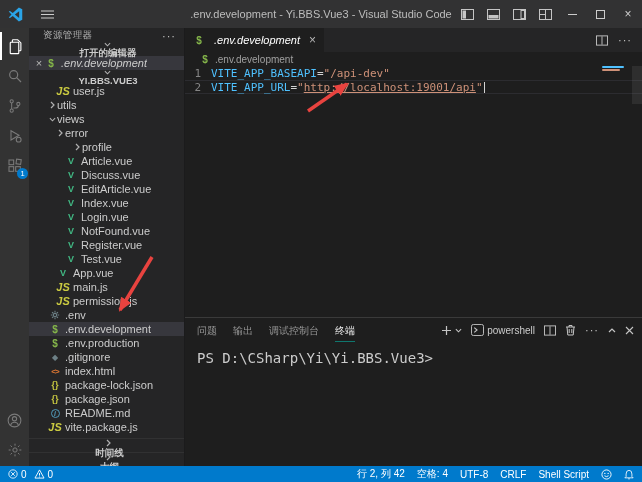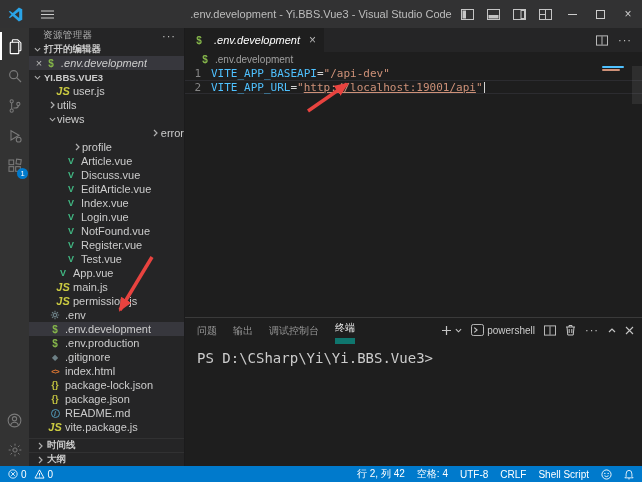--- a/index.html
+++ b/index.html
@@ -24,21 +24,21 @@
   .ab-item { width:29px; height:24px; margin-top:6px; display:flex; align-items:center; justify-content:center; color:#7a7a7a; position:relative; cursor:pointer; }
   .ab-item.active { color:#ffffff; }
   .ab-item.active::before { content:""; position:absolute; left:0; top:-2px; bottom:-2px; width:2px; background:#ffffff; }
   .ab-badge { position:absolute; right:1px; bottom:-1px; background:#007acc; color:#fff; font-size:7.5px; width:11px; height:11px; border-radius:50%; display:flex; align-items:center; justify-content:center; }
   .ab-bottom { margin-top:auto; display:flex; flex-direction:column; align-items:center; padding-bottom:4px; }
 
   
   .sidebar { width:156px; background:#252526; position:relative; color:#cccccc; border-right:1px solid #1b1b1c; }
   .sb-title { height:14px; padding:3px 8px 0 14px; font-size:9.5px; color:#b3b3b3; letter-spacing:.4px; display:flex; align-items:flex-end; }
   .sb-title .dots { margin-left:auto; color:#c5c5c5; cursor:pointer; letter-spacing:1px; font-size:11px; }
-  .sb-sec-header { height:14px; display:flex; align-items:center; font-size:9.5px; font-weight:bold; color:#cccccc; padding-left:3px; cursor:pointer; }
+  .sb-sec-header { height:14px; display:flex; align-items:center; font-size:9.5px; font-weight:bold; color:#cccccc; padding-left:3px; cursor:pointer;flex-direction:column; }
   .sb-sec-header .chev { margin-right:2px; }
   .row { height:14px; display:flex; align-items:center; font-size:11px; color:#cccccc; white-space:nowrap; cursor:pointer; }
   .row.selected { background:#37373d; }
   .oe-close { color:#b6b6b6; font-size:11px; width:12px; text-align:center; margin-left:4px; }
   .fi { display:inline-flex; align-items:center; justify-content:center; width:12px; margin-right:4px; font-weight:bold; flex:none; }
   .fi-js { color:#cbcb41; font-size:11px; font-style:italic; }
   .fi-vue { color:#41b883; font-size:9px; }
   .fi-shell { color:#84b54a; font-size:10px; }
   .fi-html { color:#e37933; font-size:8px; letter-spacing:-1px; }
   .fi-json { color:#cbcb41; font-size:9px; }
@@ -68,21 +68,21 @@
   .c-strlink { color:#ce9178; text-decoration:underline; }
   .cursor { display:inline-block; width:1px; height:11px; background:#d4d4d4; margin-left:1px; }
   .minimap { position:absolute; top:0; right:10px; width:30px; }
   .mm-bar { height:2px; margin-bottom:1px; border-radius:1px; }
   .scroll-slider { position:absolute; top:0; right:0; width:10px; height:38px; background:rgba(121,121,121,0.18); }
 
   
   .panel { height:149px; border-top:1px solid #3a3a3a; background:#1e1e1e; display:flex; flex-direction:column; }
   .panel-header { height:24px; display:flex; align-items:center; padding:0 8px 0 12px; }
   .ptab { font-size:10px; color:#969696; margin-right:16px; text-transform:uppercase; padding:5px 0 3px; cursor:pointer; }
-  .ptab.active { color:#e7e7e7; border-bottom:6px solid #0f766e; }
+  .ptab.active { color:#e7e7e7; border-bottom:1px solid #0f766e; }
   .panel-actions { margin-left:auto; display:flex; align-items:center; gap:9px; color:#c5c5c5; font-size:11px; }
   .pa-icon { display:flex; align-items:center; cursor:pointer; gap:3px; }
   .ps-label { font-size:10px; color:#cccccc; }
   .terminal-body { flex:1; padding:8px 0 0 12px; font-family:"DejaVu Sans Mono","Liberation Mono",monospace; font-size:14px; color:#cccccc; }
 
   
   .statusbar { position:absolute; left:0; bottom:0; width:642px; height:16px; background:#007acc; color:#ffffff; display:flex; align-items:center; font-size:10px; padding:0 8px; }
   .st-left { display:flex; align-items:center; gap:8px; }
   .st-item { display:flex; align-items:center; gap:3px; cursor:pointer; }
   .st-right { margin-left:auto; display:flex; align-items:center; gap:12px; }
@@ -250,21 +250,21 @@
             <span class="tree-label">utils</span>
           </div>
           <div class="row" style="padding-left: 18px;">
             <span class="chev">
               <svg width="7" height="5" viewBox="0 0 8 5">
                 <polyline points="1,1 4,4 7,1" fill="none" stroke="#b0b0b0" stroke-width="1.2"></polyline>
               </svg>
             </span>
             <span class="tree-label">views</span>
           </div>
-          <div class="row" style="padding-left: 26px; justify-content: flex-end;">
+          <div class="row" style="padding-left: 26px;">
             <span class="chev">
               <svg width="5" height="8" viewBox="0 0 5 8">
                 <polyline points="1,1 4,4 1,7" fill="none" stroke="#b0b0b0" stroke-width="1.2"></polyline>
               </svg>
             </span>
             <span class="tree-label">error</span>
           </div>
           <div class="row" style="padding-left: 43px;">
             <span class="chev">
               <svg width="5" height="8" viewBox="0 0 5 8">

